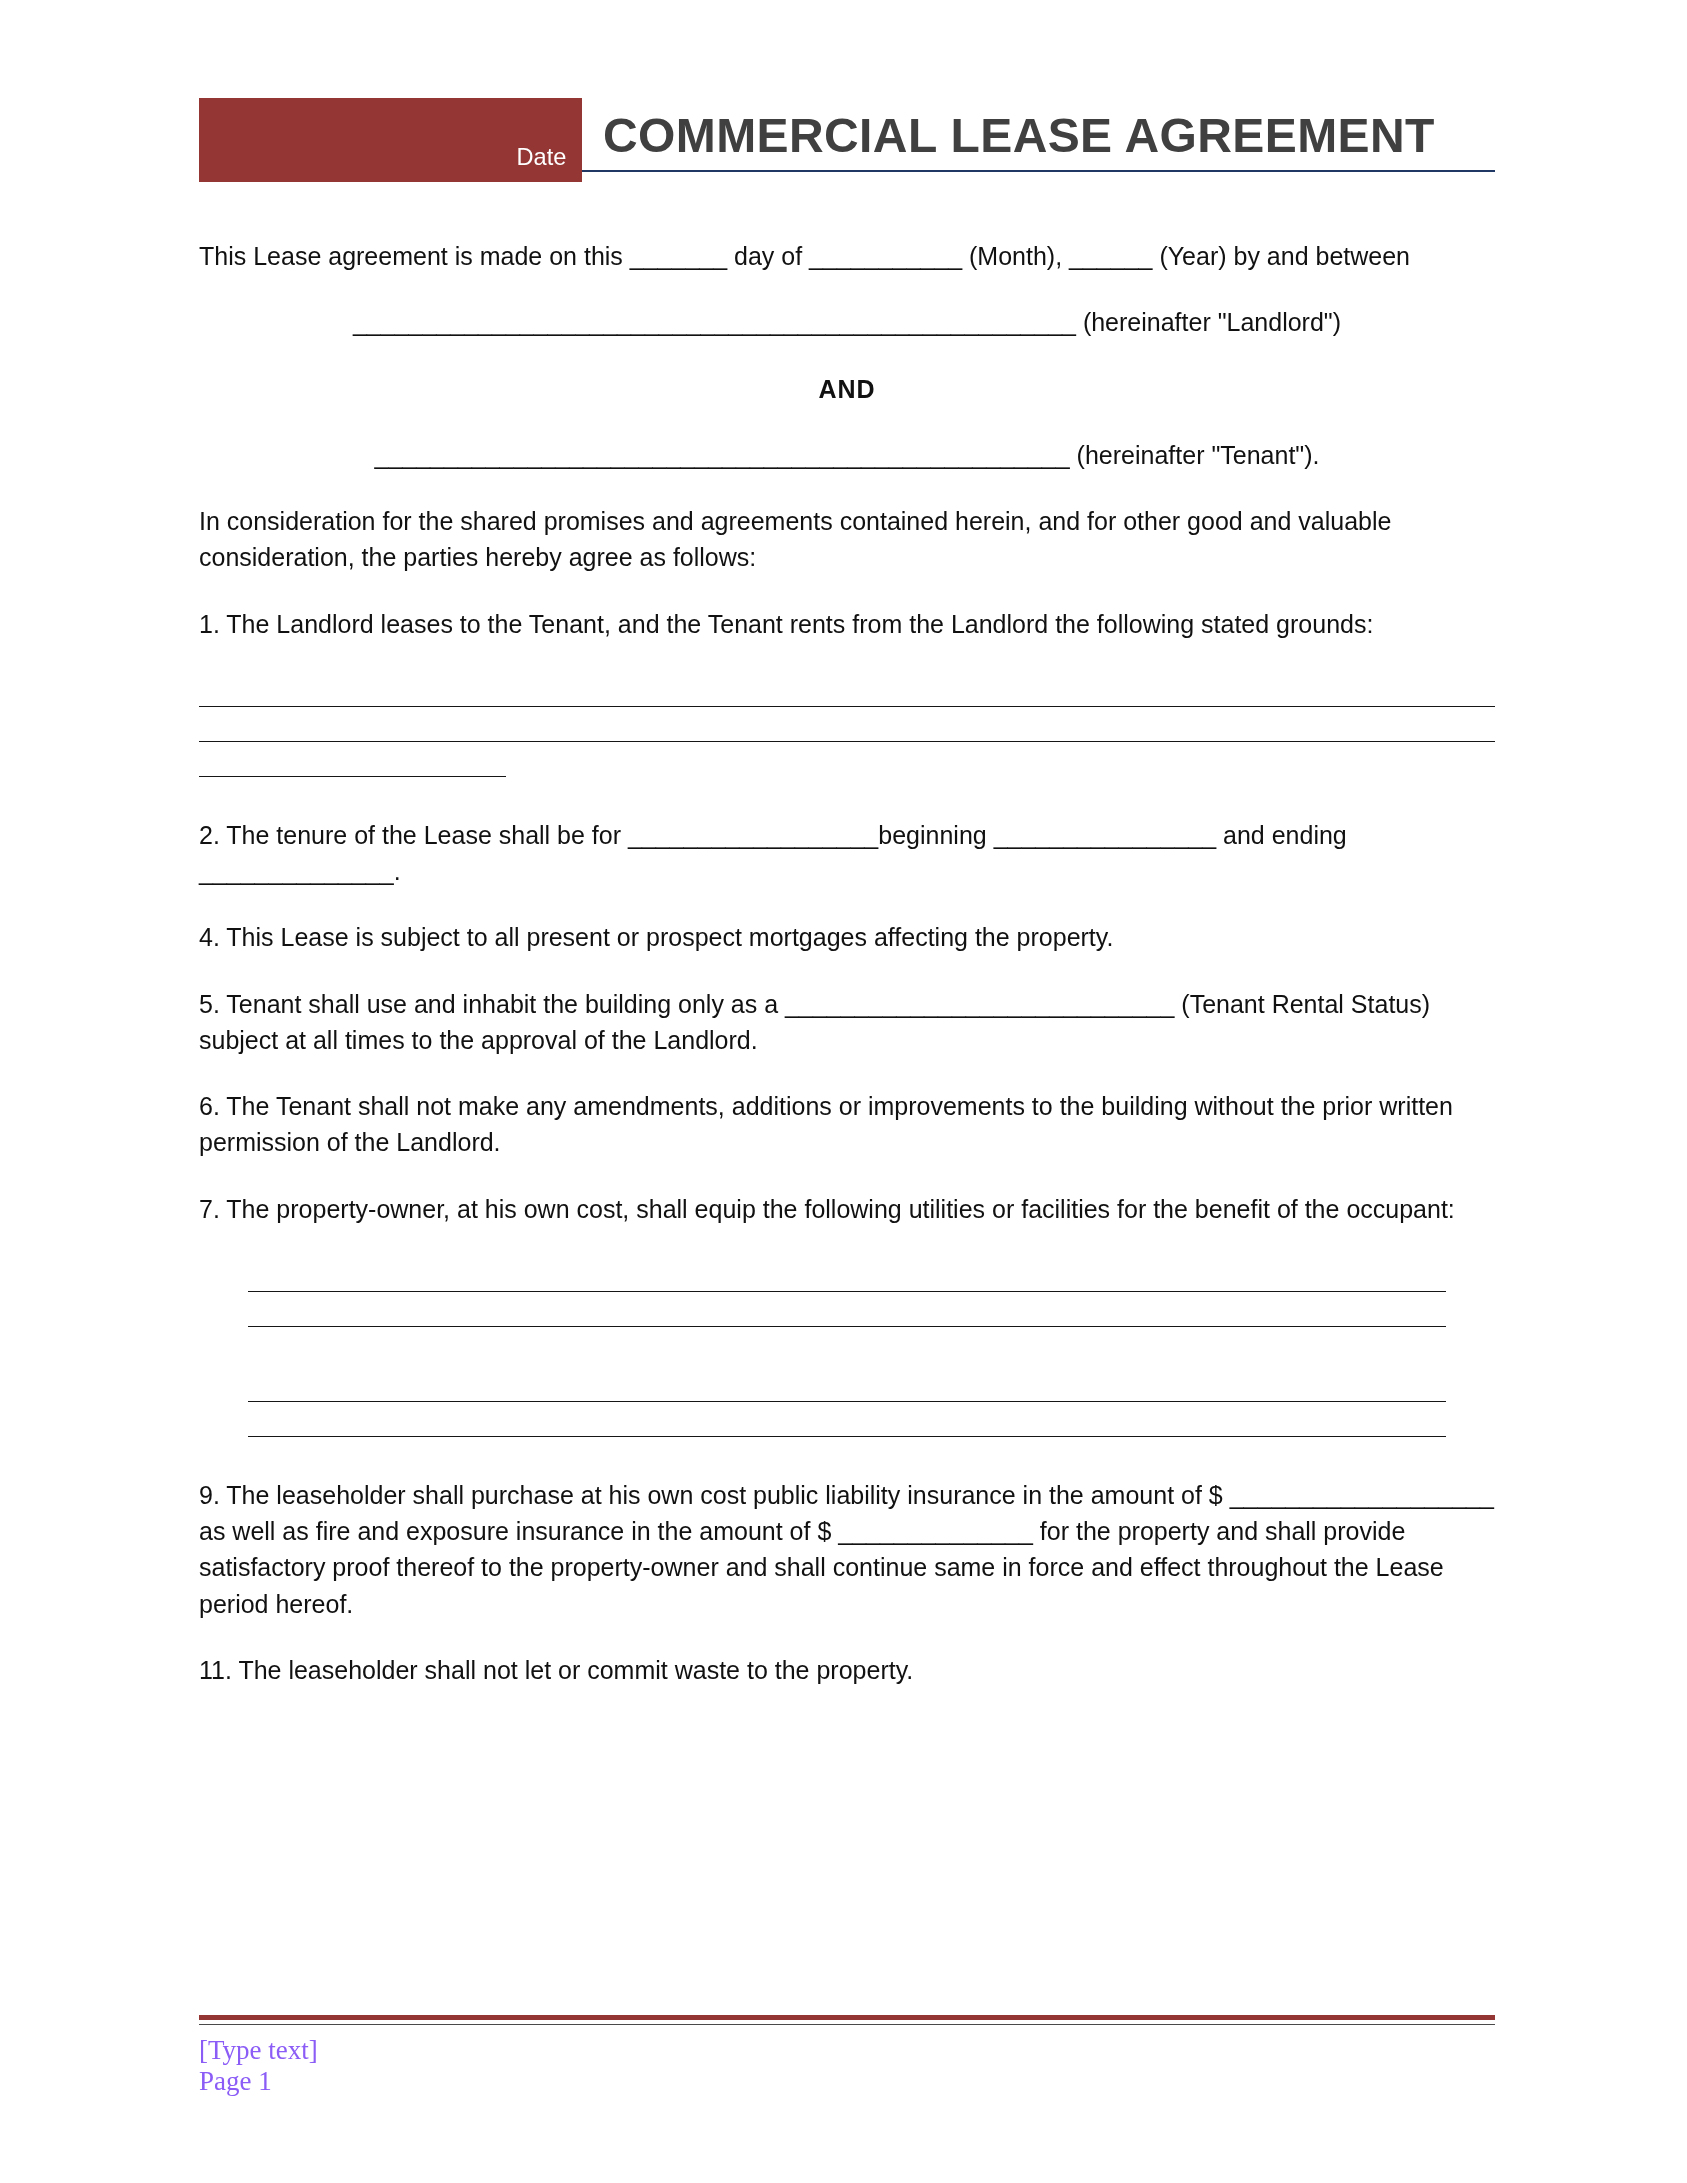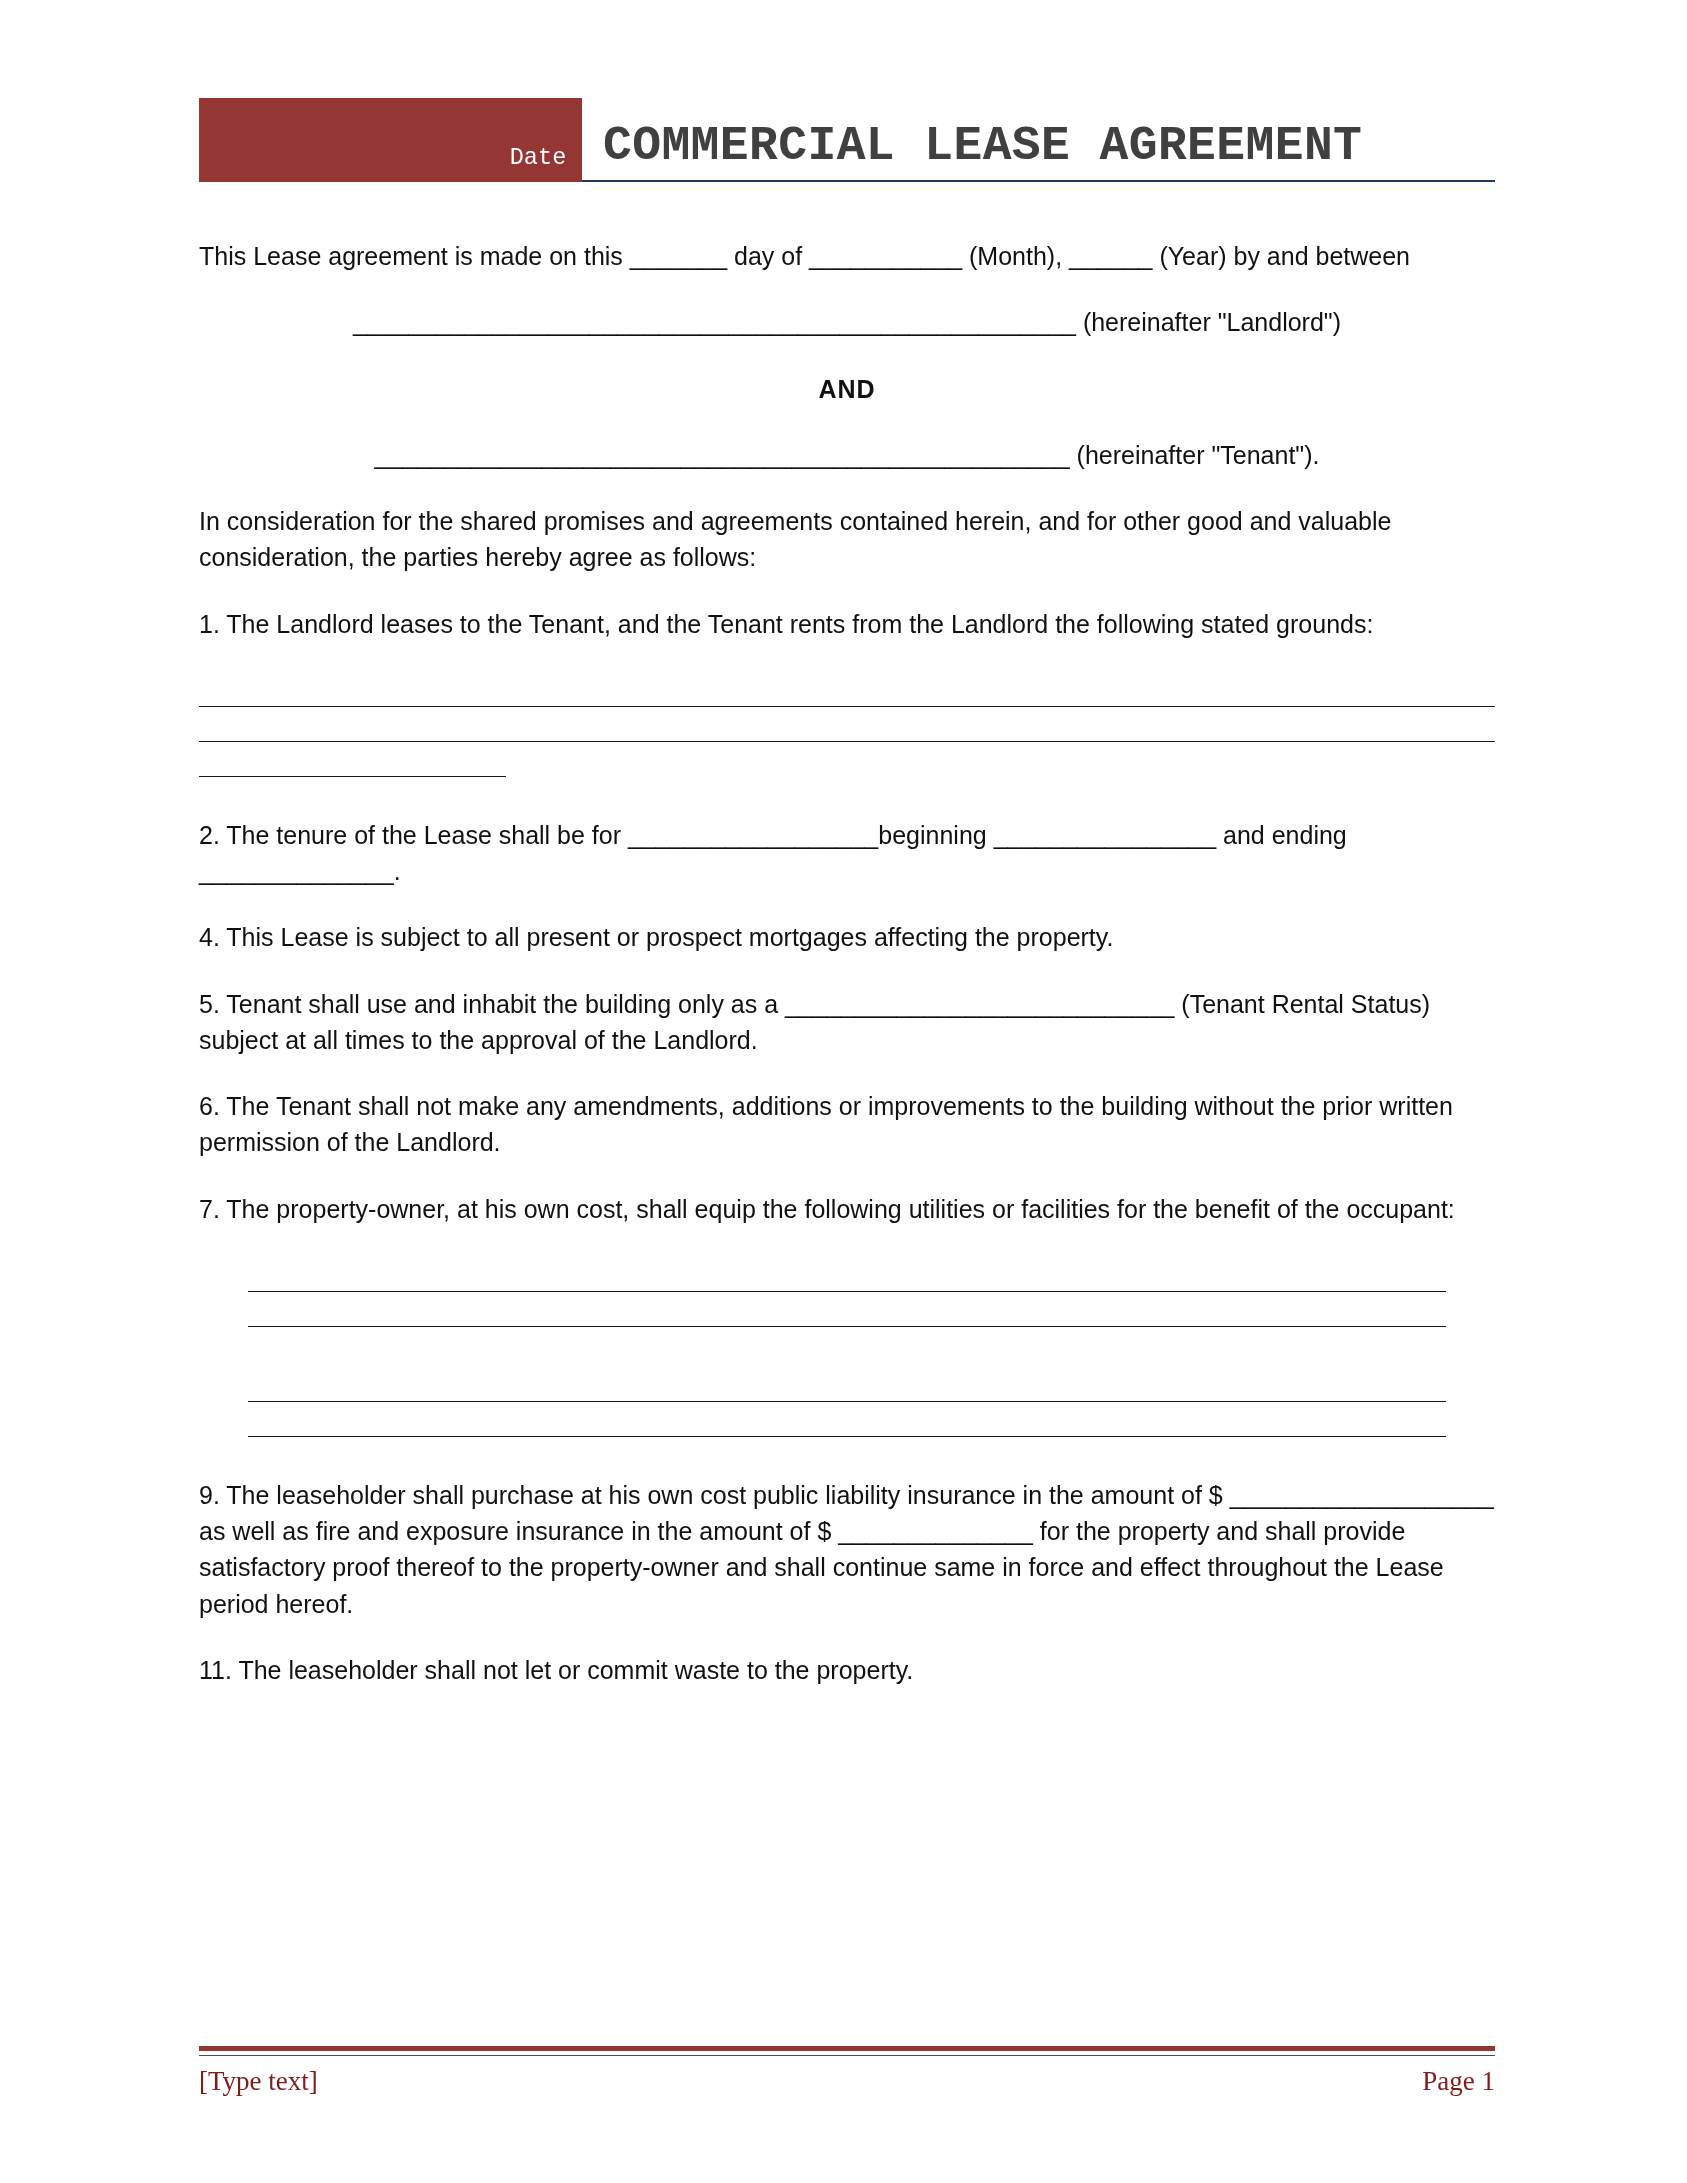--- a/index.html
+++ b/index.html
@@ -8,21 +8,21 @@
     position: relative;
     width: 1687px;
     height: 2184px;
     background: #ffffff;
     padding: 98px 192px 0 199px;
     overflow: hidden;
     font-family: "Liberation Sans", sans-serif;
     color: #111111;
   }
   
-  .doc-header { display: flex; align-items: flex-end; font-family: Liberation Mono, monospace; }
+  .doc-header { display: flex; align-items: center; }
   .date-box {
     width: 383px;
     min-height: 84px;
     background: #943634;
     display: flex;
     align-items: flex-end;
     justify-content: flex-end;
     padding: 0 15.7px 12.2px 0;
     flex: 0 0 auto;
   }
@@ -59,21 +59,22 @@
     border-top: 5.2px solid #943634;
     border-bottom: 1.7px solid #4a4a4a;
   }
   .footer-row {
     display: flex;
     justify-content: space-between;
     align-items: baseline;
     margin-top: 10.5px;
     font-family: "Liberation Serif", serif;
     font-size: 27px;
-    color: #7f1d1d;
+    color: #8b5cf6;
+    flex-direction: column;
   }
 </style>
 </head>
 <body>
 
 <div class="page">
 
   <header class="doc-header">
     <div class="date-box">
       <span class="date-label">Date</span>

